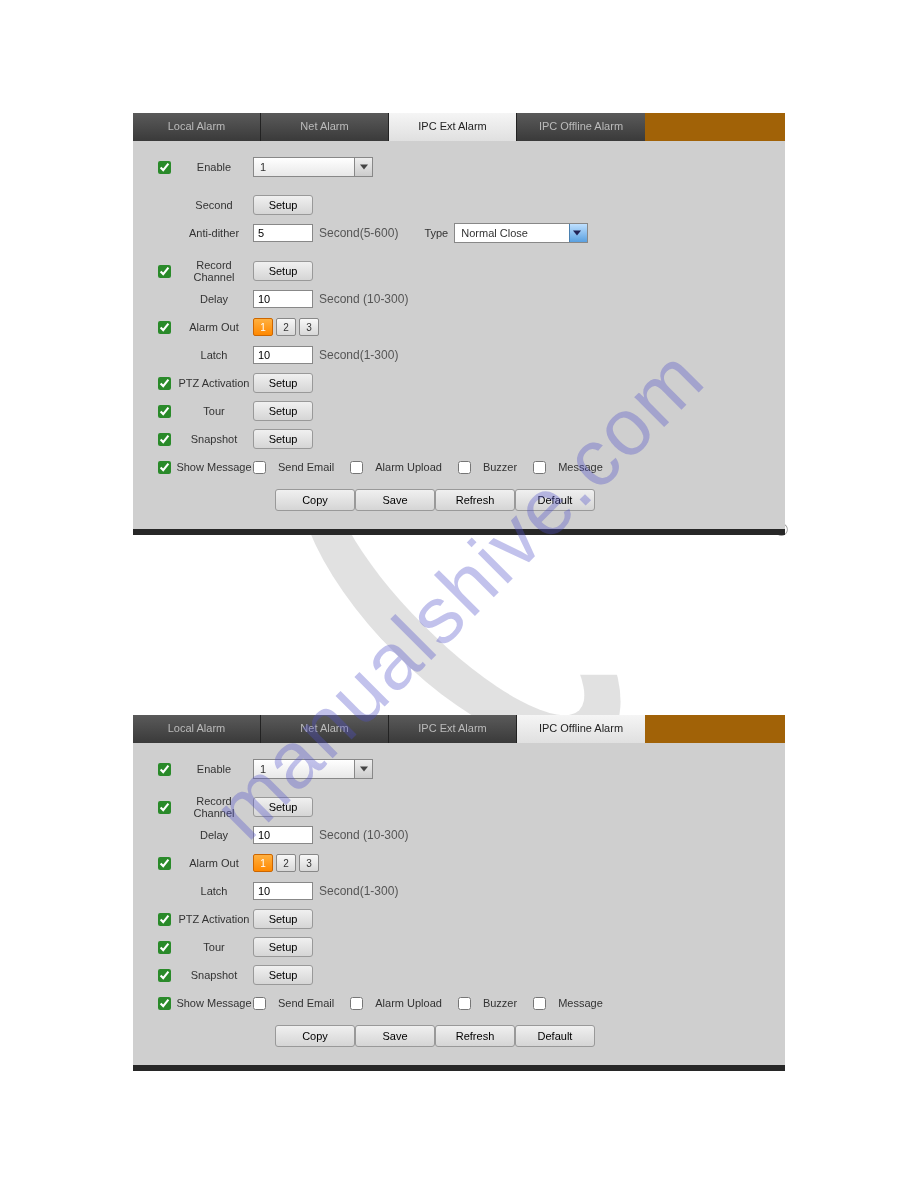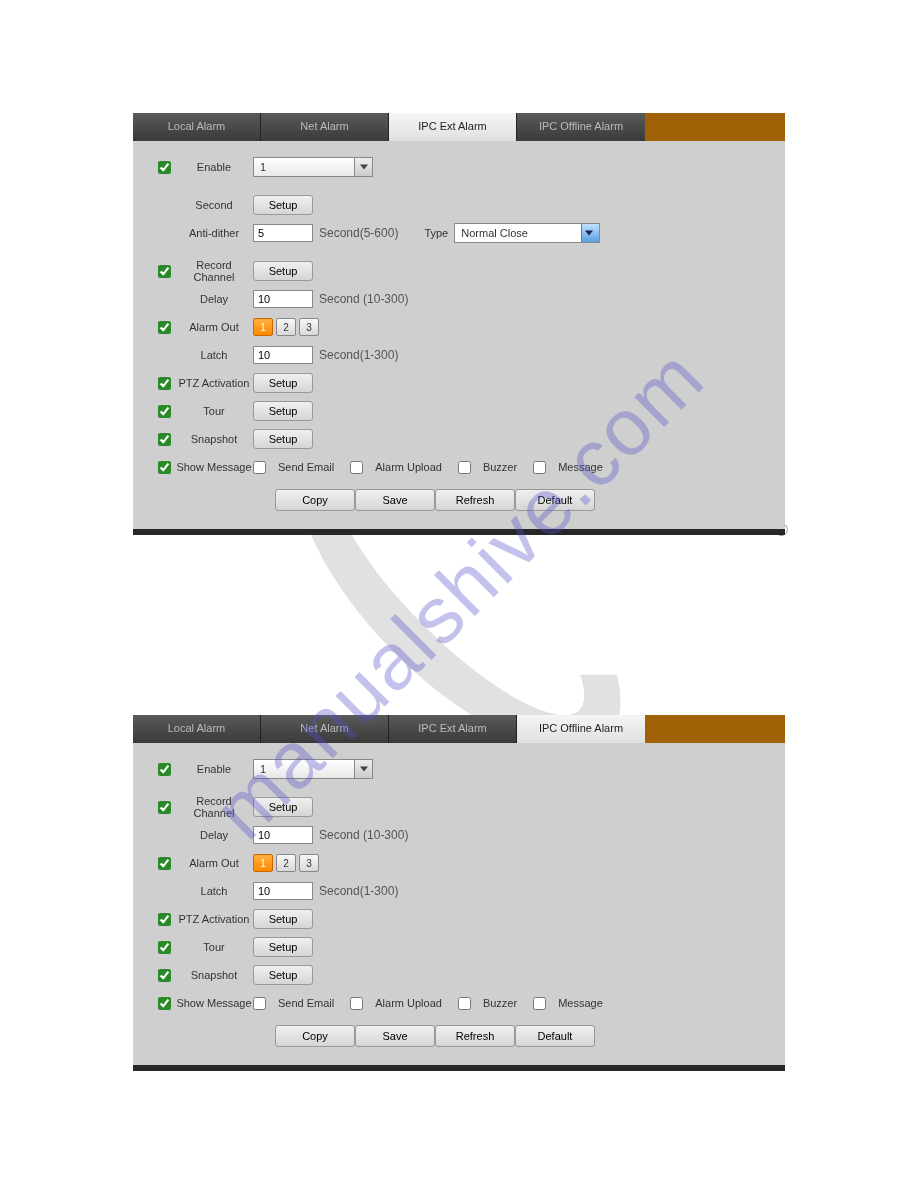--- a/index.html
+++ b/index.html
@@ -20,21 +20,21 @@
   .row { display: flex; align-items: center; min-height: 24px; margin-bottom: 4px; }
   .gap { height: 10px; }
   .cb-col { width: 22px; display: flex; justify-content: center; }
   .lbl-col { width: 78px; text-align: center; }
   .ctrl-col { display: flex; align-items: center; gap: 6px; flex: 1; }
   input[type=checkbox] { width: 13px; height: 13px; accent-color: #2a8a2a; }
   .btn { display: inline-flex; align-items: center; justify-content: center; min-width: 60px; height: 20px; padding: 0 6px; font-size: 11px; background: linear-gradient(#f0f0f0,#d5d5d5); border: 1px solid #999; border-radius: 3px; cursor: pointer; }
   .btn-lg { min-width: 80px; height: 22px; }
   .txt-in { width: 60px; height: 18px; border: 1px solid #888; background: #fff; padding: 0 4px; font-size: 11px; }
   .select { position: relative; width: 120px; height: 20px; border: 1px solid #888; background: linear-gradient(#fff,#e8e8e8); display: flex; align-items: center; padding: 0 22px 0 6px; }
-  .select.wide { width: 146px; background: #fff; }
+  .select.wide { width: 134px; background: #fff; }
   .select::after { content: ""; position: absolute; right: 4px; top: 50%; transform: translateY(-50%); border-left: 4px solid transparent; border-right: 4px solid transparent; border-top: 5px solid #444; }
   .select-btn { position: absolute; right: 0; top: 0; bottom: 0; width: 18px; border-left: 1px solid #888; background: linear-gradient(#eee,#ccc); }
   .select.wide .select-btn { background: linear-gradient(#bfe0ff,#5aa0e0); border-left: 1px solid #4a80b0; }
   .select.wide::after { right: 6px; border-top-color: #225; }
   .toggle-group { display: flex; gap: 3px; }
   .tg { width: 20px; height: 18px; border: 1px solid #888; background: linear-gradient(#f8f8f8,#d8d8d8); display: flex; align-items: center; justify-content: center; font-size: 10px; cursor: pointer; border-radius: 2px; }
   .tg.on { background: linear-gradient(#ffb040,#ff8800); border-color: #cc6600; color: #fff; }
   .hint { color: #555; font-size: 12px; }
   .inline-cb { display: inline-flex; align-items: center; gap: 12px; margin-right: 10px; }
   .btn-row { display: flex; margin-left: 122px; margin-top: 10px; }

